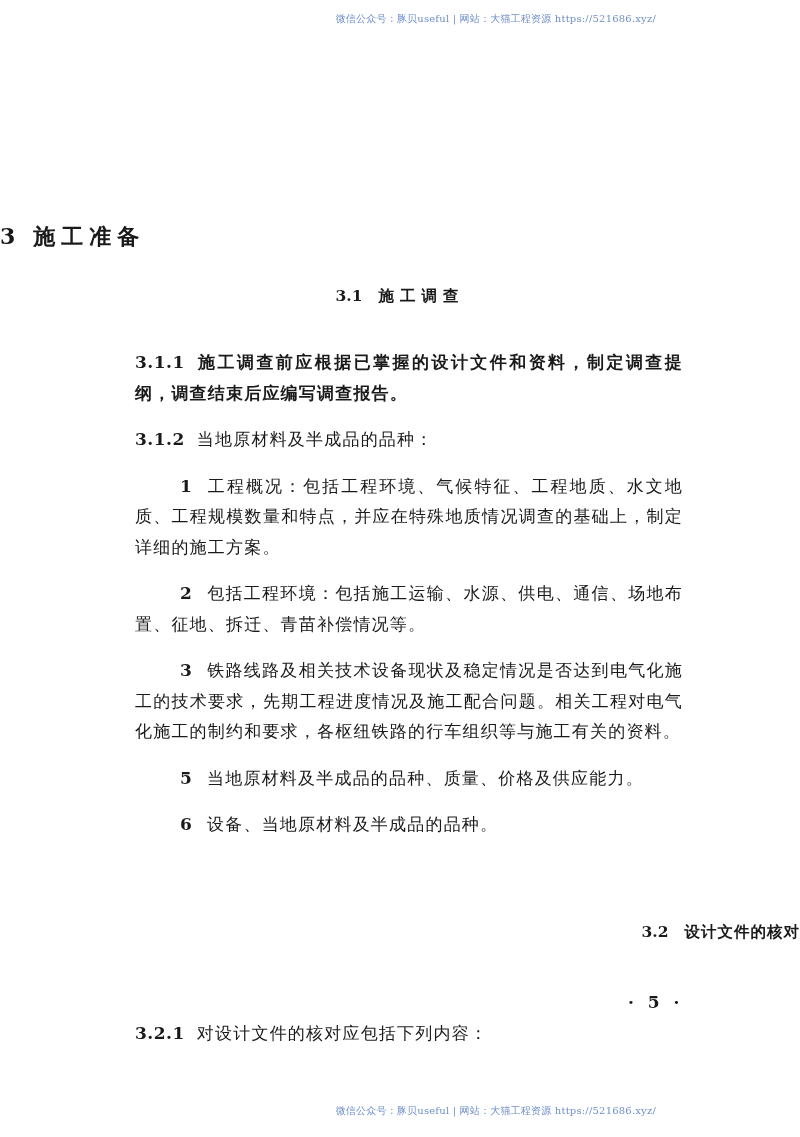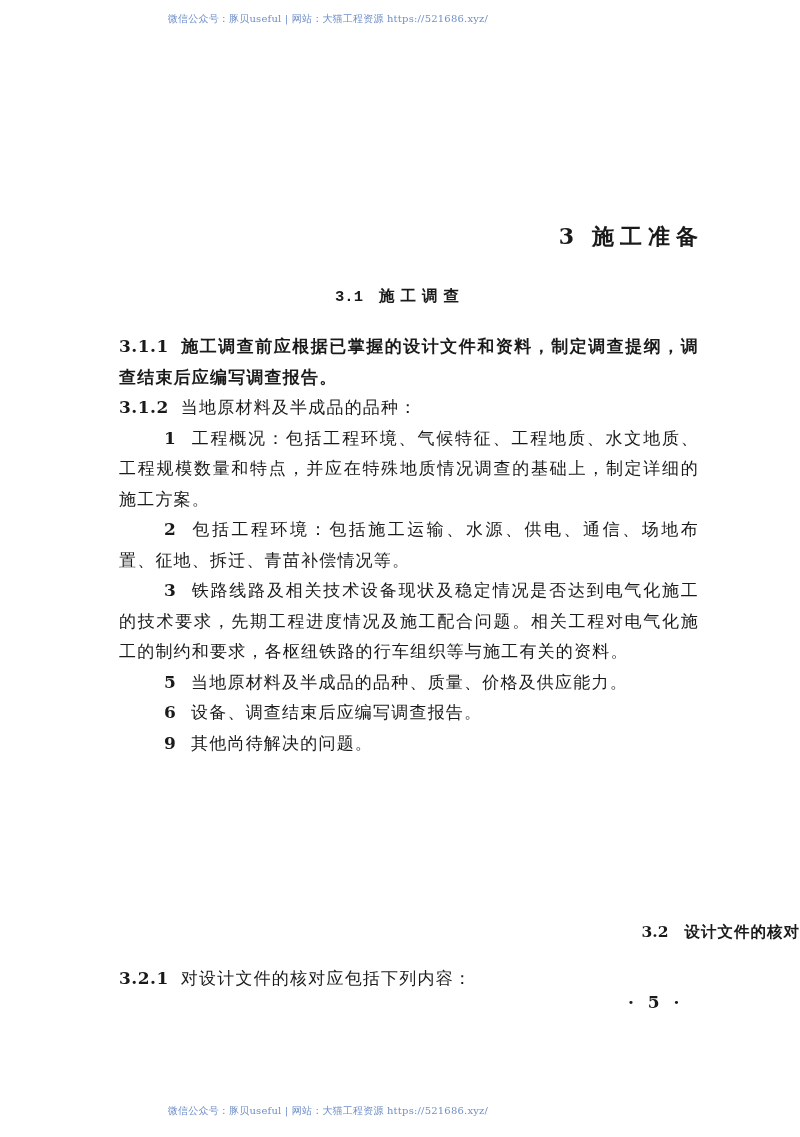--- a/index.html
+++ b/index.html
@@ -12,35 +12,35 @@
     height: 1137px;
     position: relative;
     overflow: hidden;
     font-family: "DejaVu Serif", "Liberation Serif", serif;
     color: #1a1a1a;
   }
   .watermark {
     position: absolute;
     left: 0;
     width: 656px;
-    text-align: center;
+    text-align: right;
     font-family: "DejaVu Serif", "Liberation Serif", serif;
     font-size: 10px;
     color: #6f8fc9;
     letter-spacing: 0.2px;
   }
   .watermark.top { top: 12px; }
   .watermark.bottom { top: 1104px; }
 
   .chapter-title {
     position: absolute;
     top: 222px;
     left: 0;
     width: 704px;
-    text-align: right;
+    text-align: left;
     font-size: 22px;
     font-weight: bold;
     letter-spacing: 6px;
   }
   .chapter-title .num { margin-right: 18px; letter-spacing: 0; }
 
   .section-title {
     position: absolute;
     left: 0;
     width: 800px;
@@ -54,55 +54,55 @@
 
   .body-text {
     position: absolute;
     left: 119px;
     width: 580px;
     font-size: 17px;
     line-height: 30.5px;
     text-align: justify;
     letter-spacing: 1.2px;
   }
-  .body-text .para { margin: 0; }
+  .body-text .para { margin: 16px; }
   .body-text .clause-num {
     font-weight: bold;
     letter-spacing: 0.5px;
     margin-right: 12px;
   }
   .body-text .item-num {
     font-weight: bold;
     margin-right: 14px;
   }
   .body-text .indent { text-indent: 45px; }
   .body-text .bold-text { font-weight: bold; }
 
   .block-a { top: 331px; }
-  .block-b { top: 963px; }
+  .block-b { top: 1002px; }
 
   .page-number {
     position: absolute;
     top: 992px;
     left: 628px;
     font-size: 17px;
     font-weight: bold;
     letter-spacing: 4px;
   }
 </style>
 </head>
 <body>
 
 <div class="watermark top">微信公众号：豚贝useful | 网站：大猫工程资源 https://521686.xyz/</div>
 
 <h1 class="chapter-title" style="margin:0;">
   <span class="num">3</span><span>施工准备</span>
 </h1>
 
-<h2 class="section-title s31" style="margin:0;font-family:Liberation Mono, monospace;">
+<h2 class="section-title s31" style="margin:0;">
   <span class="num">3.1</span><span>施工调查</span>
 </h2>
 
 <div class="body-text block-a">
   <p class="para">
     <span class="clause-num">3.1.1</span><span class="bold-text">施工调查前应根据已掌握的设计文件和资料，制定调查提纲，调查结束后应编写调查报告。</span>
   </p>
   <p class="para">
     <span class="clause-num">3.1.2</span><span>当地原材料及半成品的品种：</span>
   </p>
@@ -112,24 +112,21 @@
   <p class="para indent">
     <span class="item-num">2</span><span>包括工程环境：包括施工运输、水源、供电、通信、场地布置、征地、拆迁、青苗补偿情况等。</span>
   </p>
   <p class="para indent">
     <span class="item-num">3</span><span>铁路线路及相关技术设备现状及稳定情况是否达到电气化施工的技术要求，先期工程进度情况及施工配合问题。相关工程对电气化施工的制约和要求，各枢纽铁路的行车组织等与施工有关的资料。</span>
   </p>
   <p class="para indent">
     <span class="item-num">5</span><span>当地原材料及半成品的品种、质量、价格及供应能力。</span>
   </p>
   <p class="para indent">
-    <span class="item-num">6</span><span>设备、调查结束后应编写调查报告。</span>
-  </p>
-  <p class="para indent">
-    <span class="item-num">9</span><span>其他尚待解决的问题。</span>
+    <span class="item-num">6</span><span>设备、当地原材料及半成品的品种。</span>
   </p>
 </div>
 
 <h2 class="section-title s32" style="margin:0;">
   <span class="num">3.2</span><span>设计文件的核对</span>
 </h2>
 
 <div class="body-text block-b">
   <p class="para">
     <span class="clause-num">3.2.1</span><span>对设计文件的核对应包括下列内容：</span>

